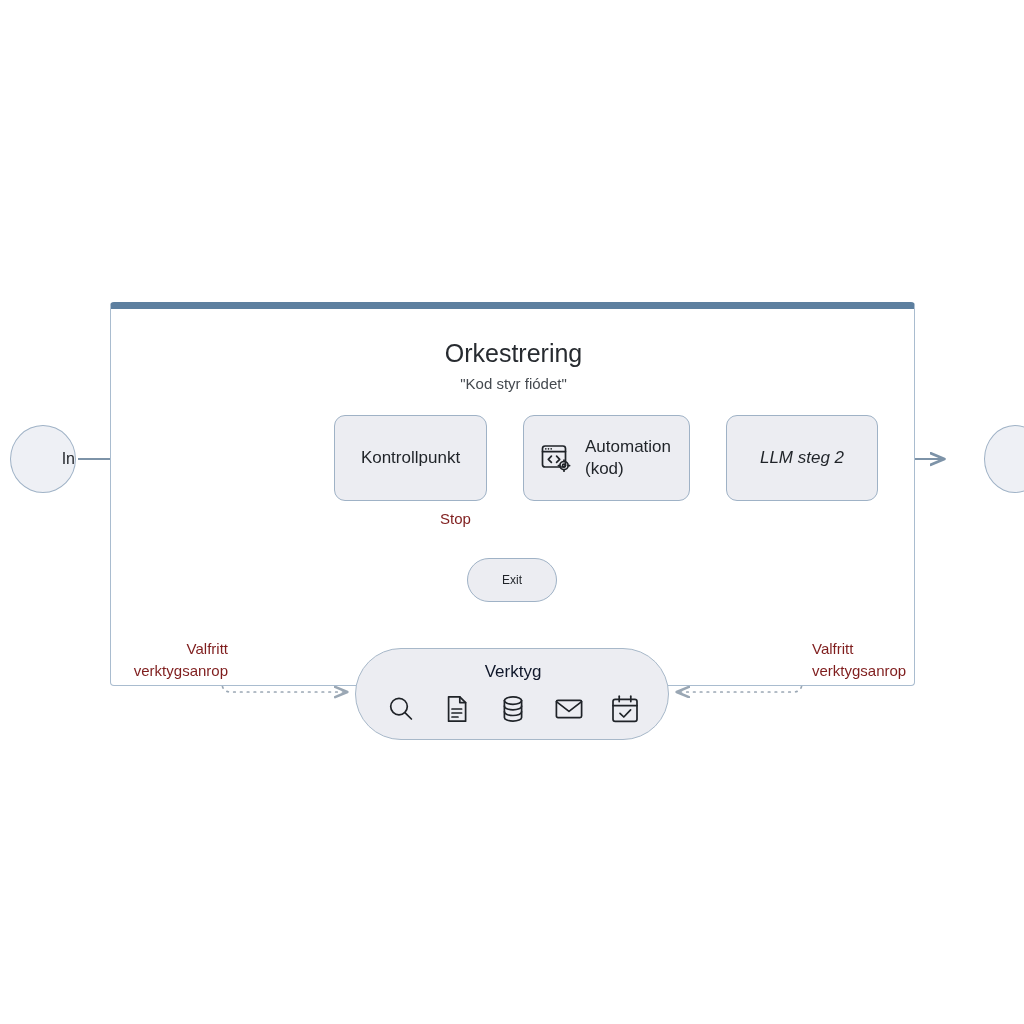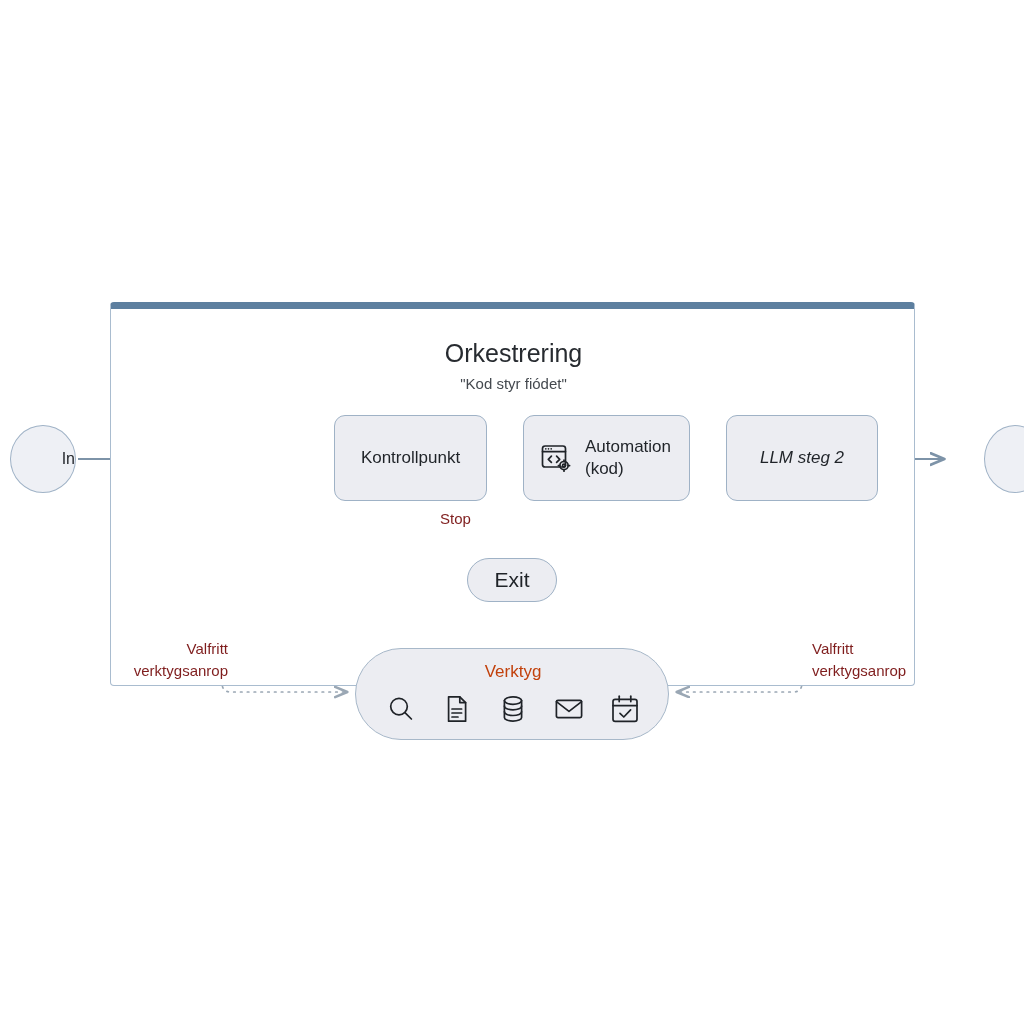--- a/index.html
+++ b/index.html
@@ -90,21 +90,21 @@
   #node-llm1    { left: 146px; top: 415px; width: 150px; height: 86px; }
   #node-check   { left: 334px; top: 415px; width: 153px; height: 86px; }
   #node-auto    { left: 523px; top: 415px; width: 167px; height: 86px;
                   justify-content: flex-start; padding-left: 14px; gap: 11px; }
   #node-llm2    { left: 726px; top: 415px; width: 152px; height: 86px; font-style: italic; }
   #node-ut      { left: 984px; top: 425px; width: 62px;  height: 68px; }
 
   #node-exit {
     left: 467px; top: 558px; width: 90px; height: 44px;
     border-radius: 22px;
-    font-size: 21px;
+    font-size: 12px;
   }
 
   .auto-label {
     line-height: 1.32;
     font-size: 17px;
   }
 
   
   #tools-panel {
     position: absolute;
@@ -116,21 +116,21 @@
     background: #ecedf2;
     border: 1.4px solid #a7b8c9;
     border-radius: 46px;
   }
   .tools-title {
     position: absolute;
     left: 0; top: 13px;
     width: 314px;
     text-align: center;
     font-size: 17px;
-    color: #c2410c;
+    color: #0f172a;
   }
   .tools-icons {
     position: absolute;
     left: 0; top: 42px;
     width: 314px;
     display: flex;
     align-items: center;
     justify-content: center;
     gap: 20px;
   }

